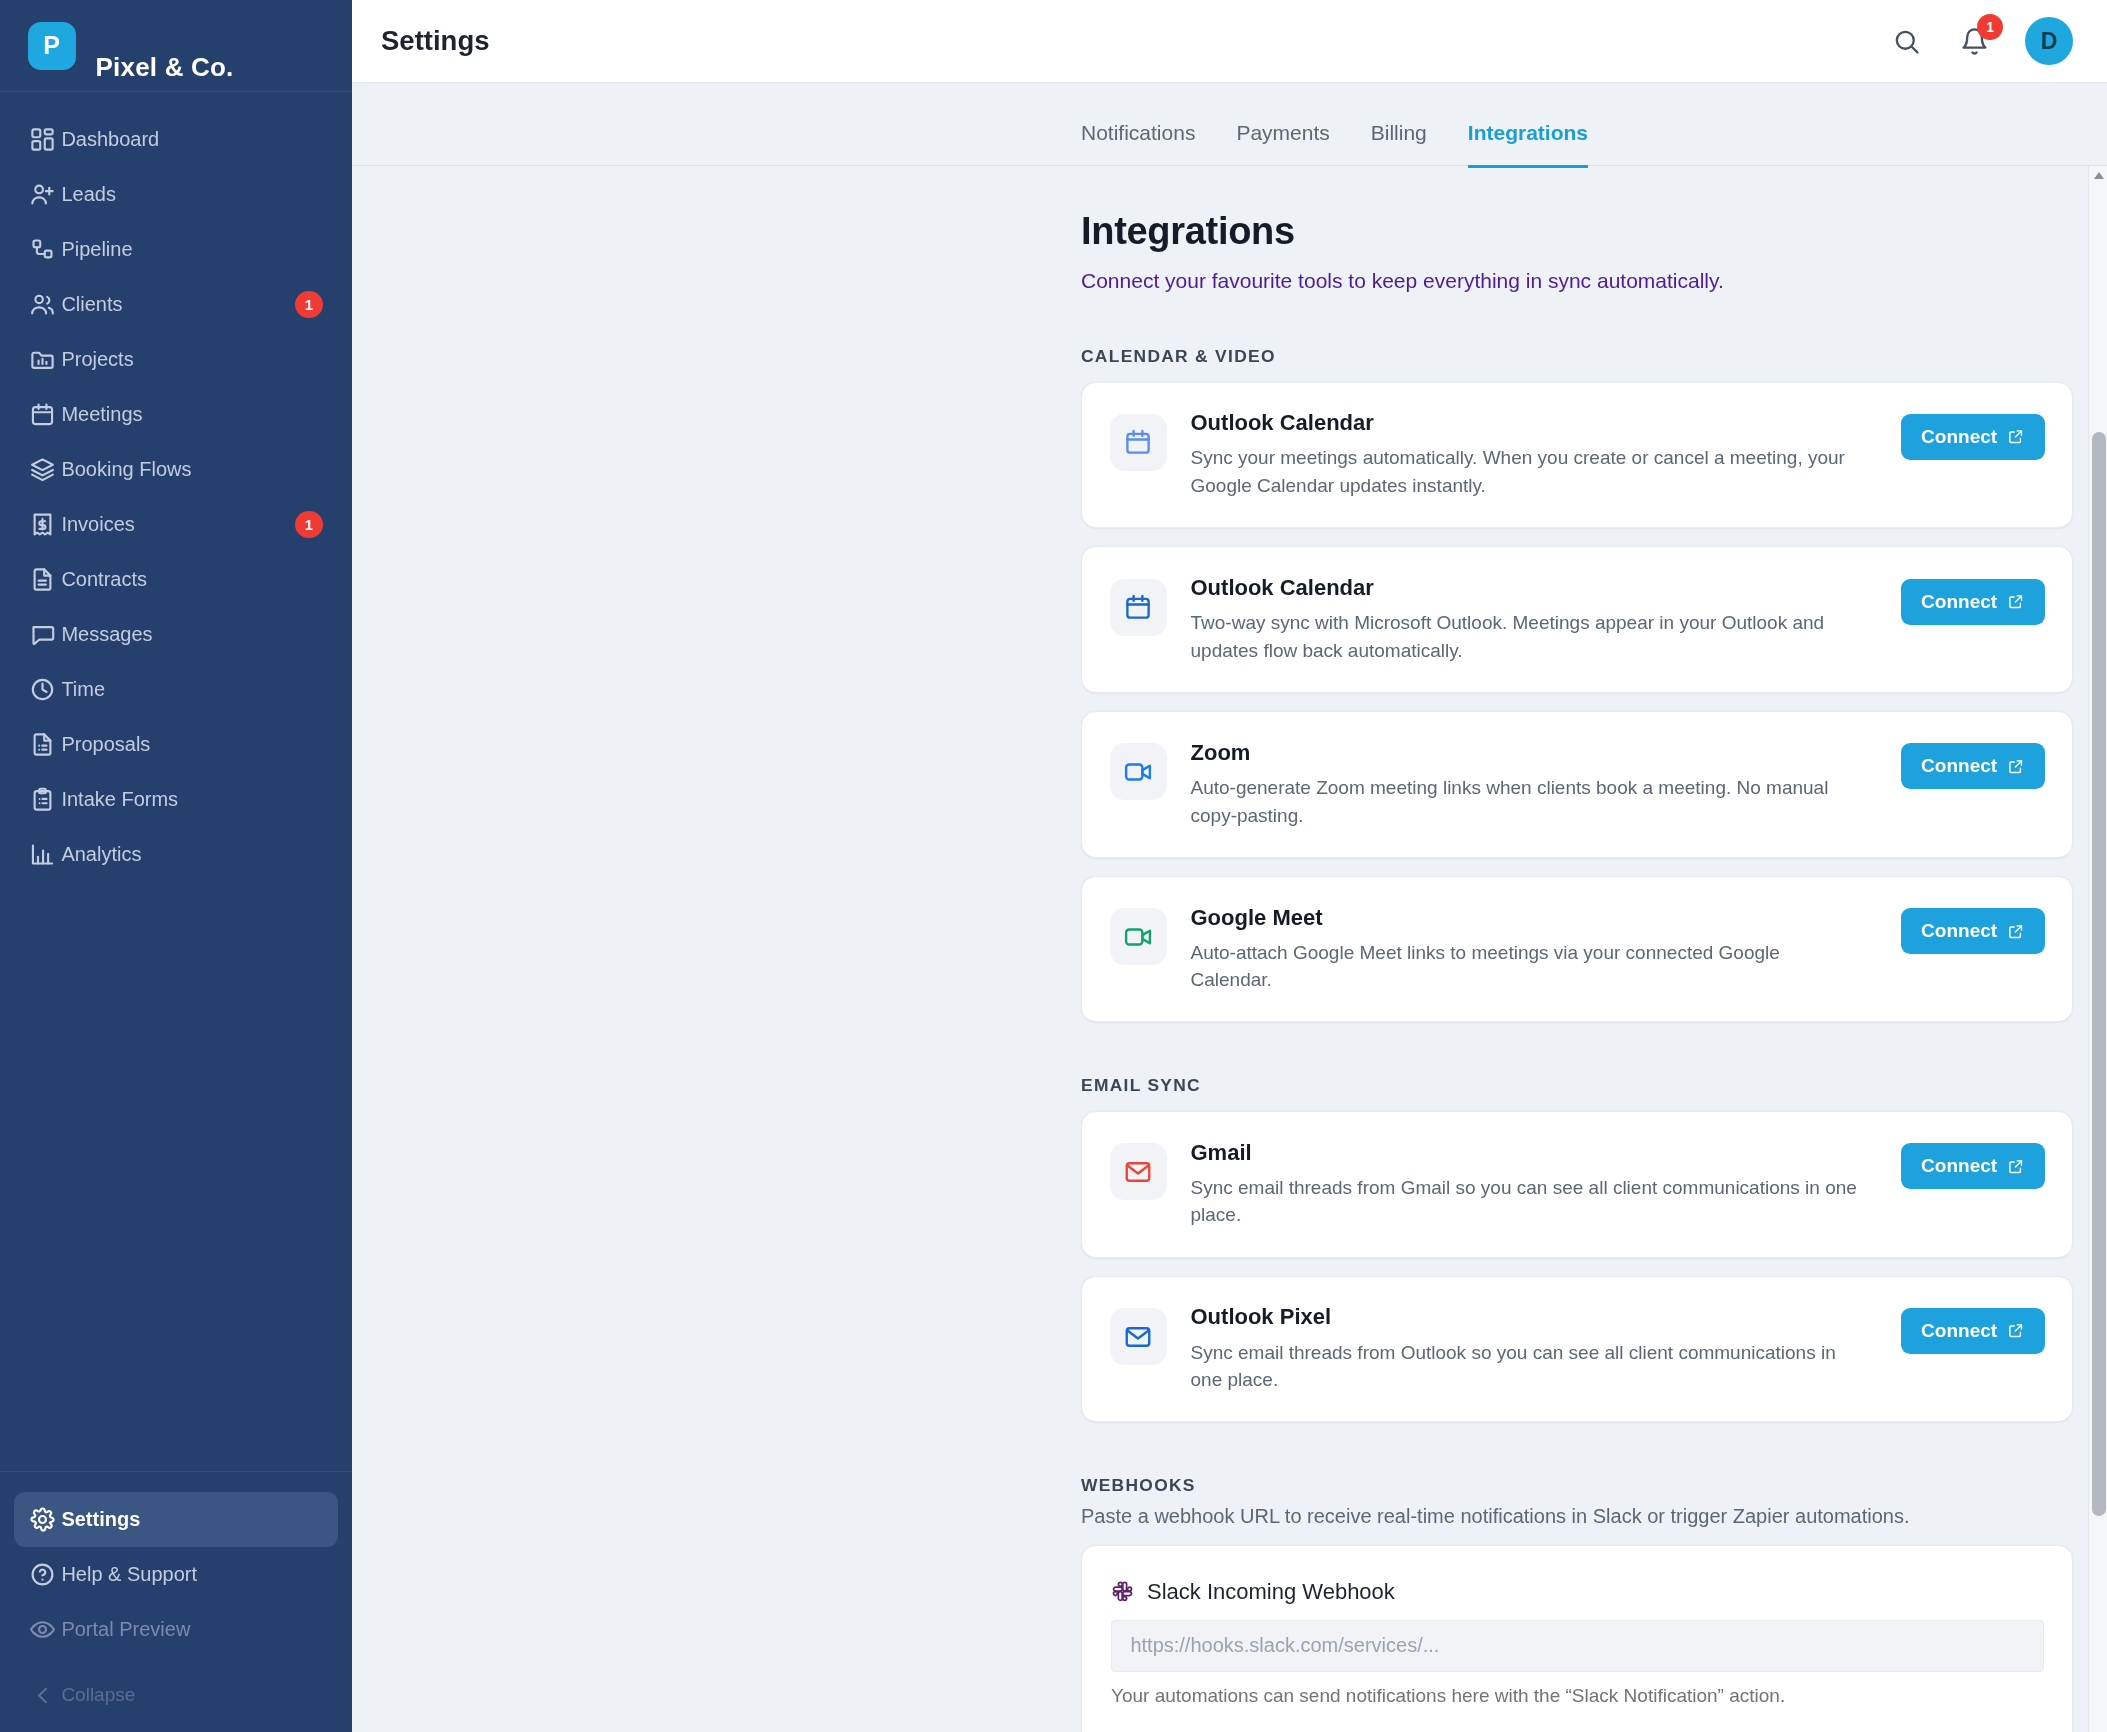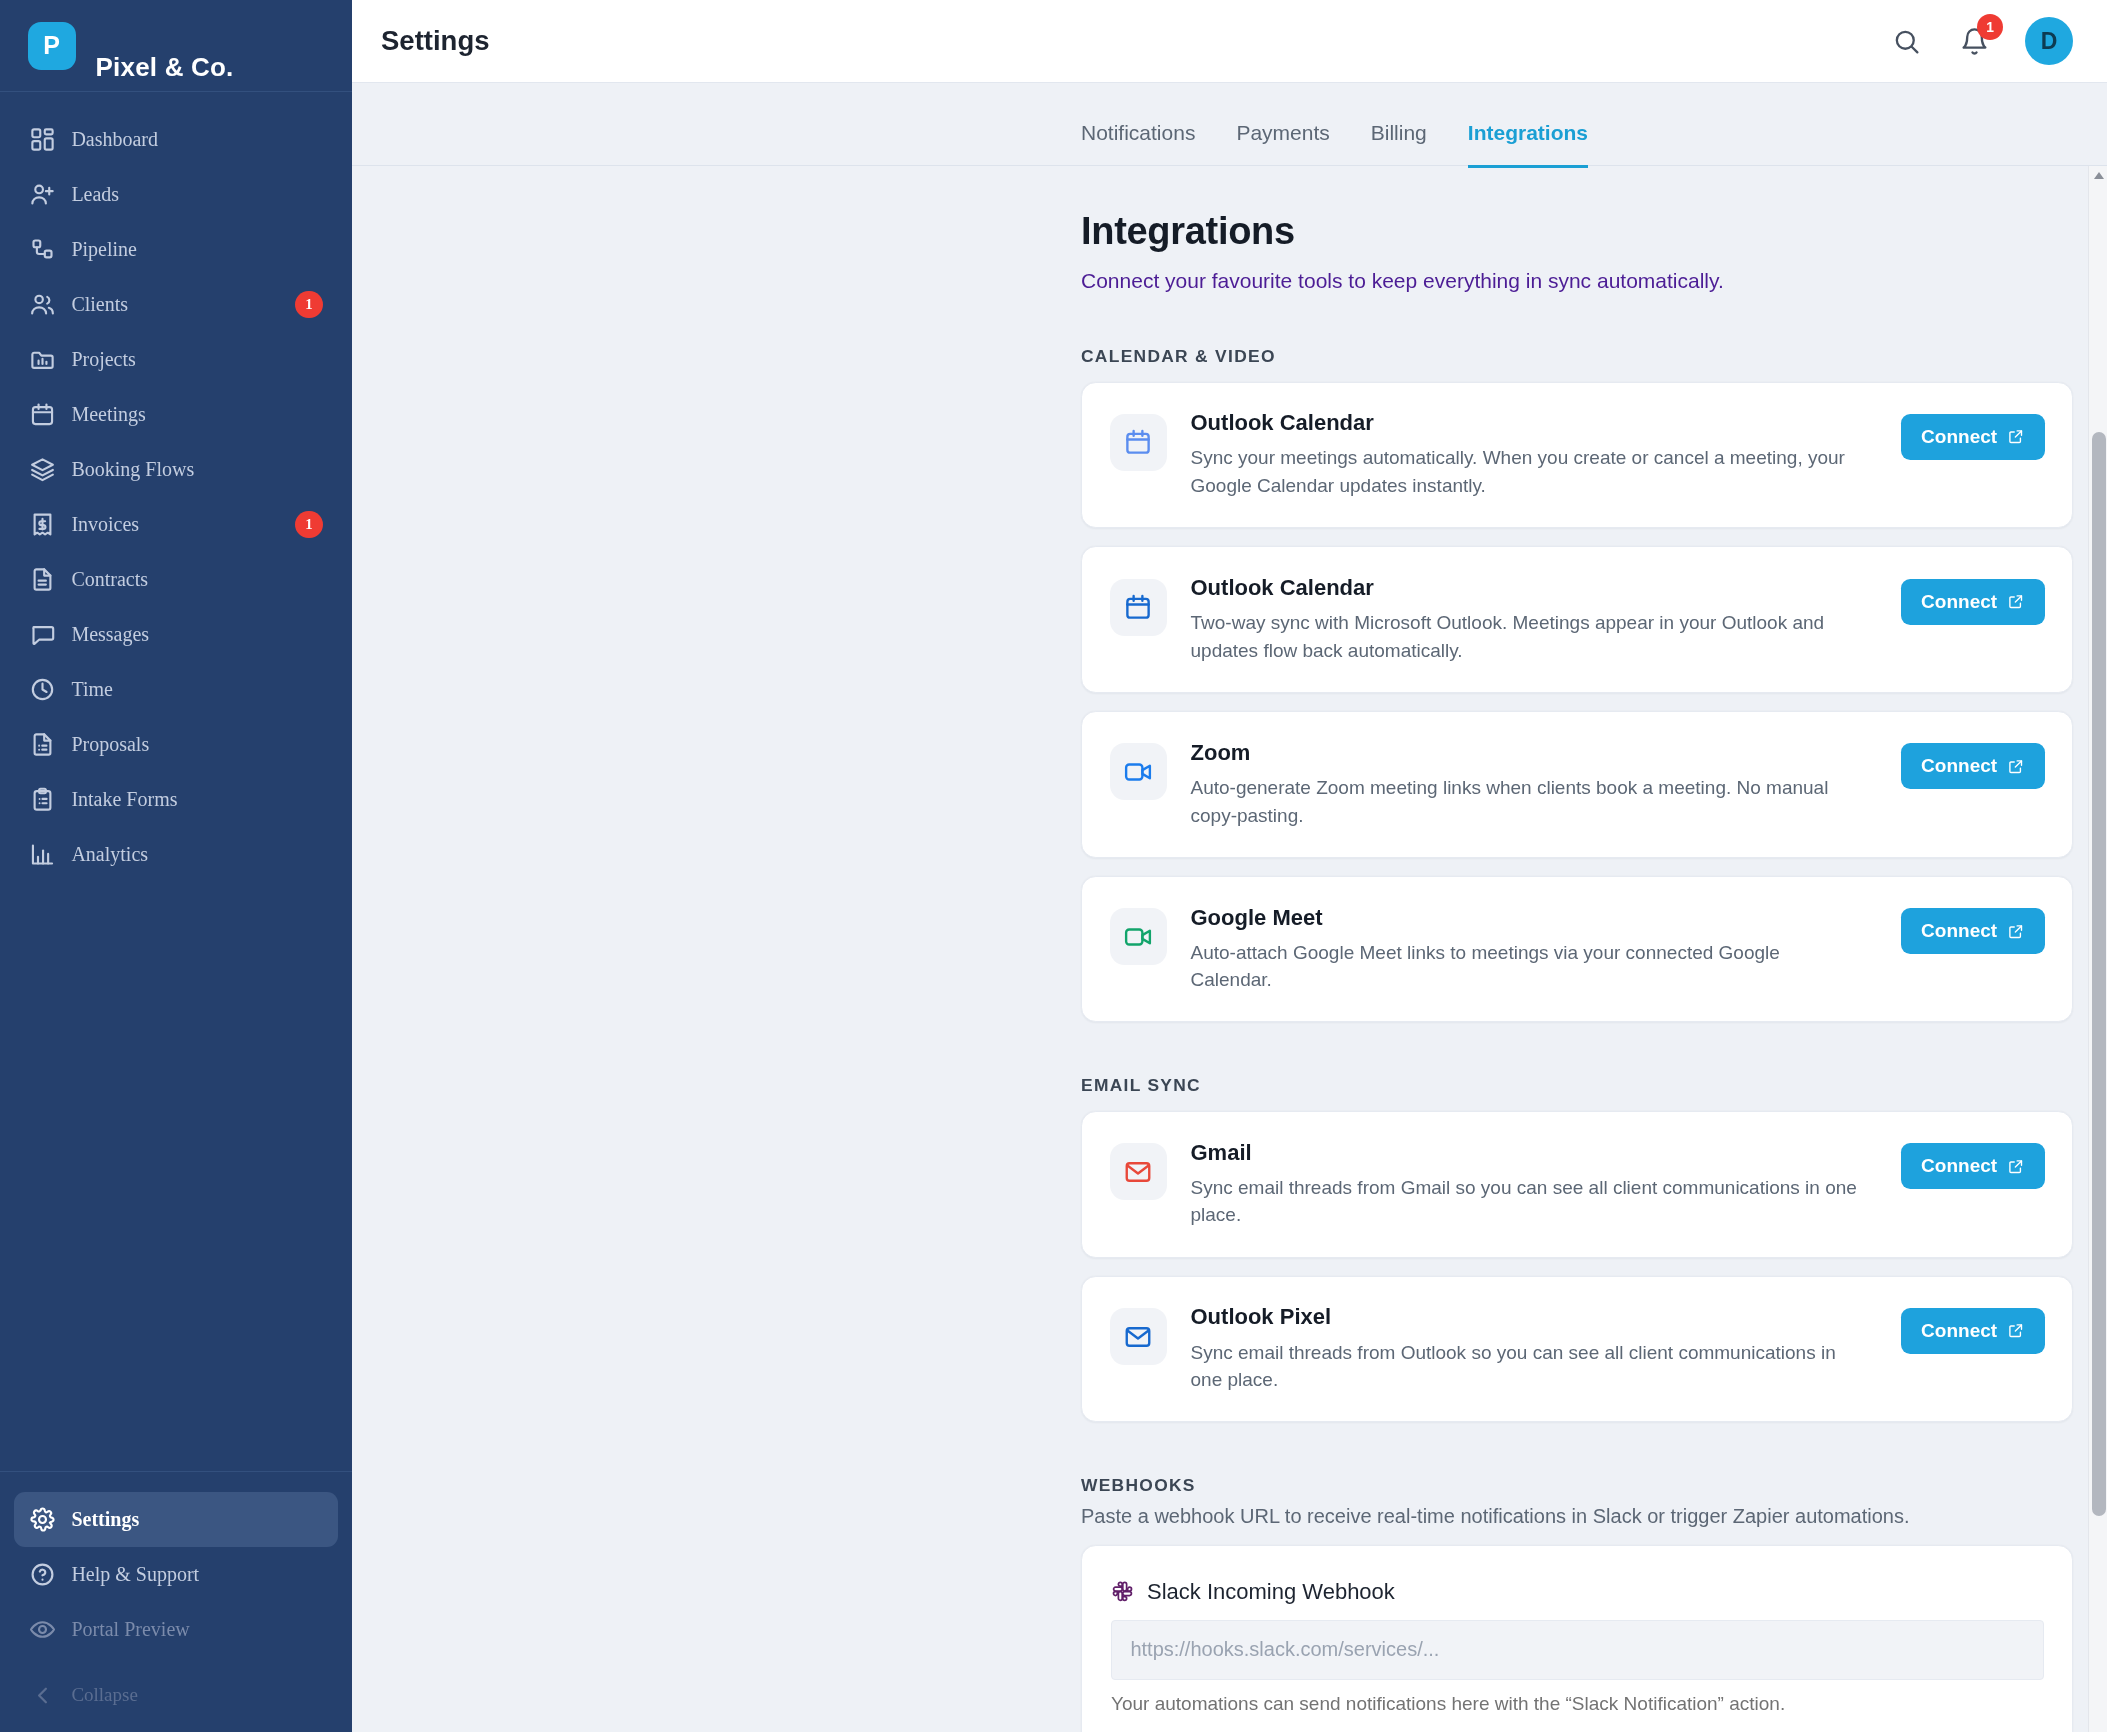--- a/index.html
+++ b/index.html
@@ -36,29 +36,28 @@
     color: #fff;
     font-size: 25px;
     font-weight: bold;
     display: flex; align-items: center; justify-content: center;
   }
   .brand-name { color: #fff; font-size: 26px; font-weight: bold; letter-spacing: 0.2px; margin-top: 43px; }
 
   .nav { padding: 20px 13.8px 0 13.8px; flex: 1; }
   .nav-item {
     display: flex; align-items: center;
-    gap: 15px;
+    gap: 5px;
     height: 55px;
     padding: 0 15.6px;
     border-radius: 11px;
     color: #c3cde0;
     font-size: 20px;
     position: relative;
     cursor: pointer;
-    font-family: Liberation Serif, serif;
   }
   .nav-item .ico { width: 27px; height: 27px; flex: 0 0 27px; display:flex; align-items:center; justify-content:center; }
   .nav-item .ico svg { width: 27px; height: 27px; display:block; }
   .nav-item .label { flex: 1; }
   .nav-badge {
     background: #ef3b33; color: #fff;
     font-size: 14.7px; font-weight: bold;
     min-width: 27.5px; height: 27.5px;
     border-radius: 13.8px;
     display: flex; align-items: center; justify-content: center;
@@ -179,21 +178,21 @@
     margin-bottom: 18.4px;
   }
   .wh-label {
     display: flex; align-items: center; gap: 13px;
     font-size: 22px; color: #1d2430; font-weight: normal;
     margin-bottom: 14.7px;
   }
   .wh-label svg { width: 23px; height: 23px; display:block; }
   .wh-input {
     width: 933px;
-    height: 60px;
+    height: 52px;
     background: #f1f3f7;
     border: 0.9px solid #e6eaf1;
     border-radius: 4px;
     font-size: 20px;
     color: #9aa3b1;
     font-family: "Liberation Sans", sans-serif;
     padding: 0 18.4px;
     outline: none;
   }
   .wh-input::placeholder { color: #9aa3b1; }

